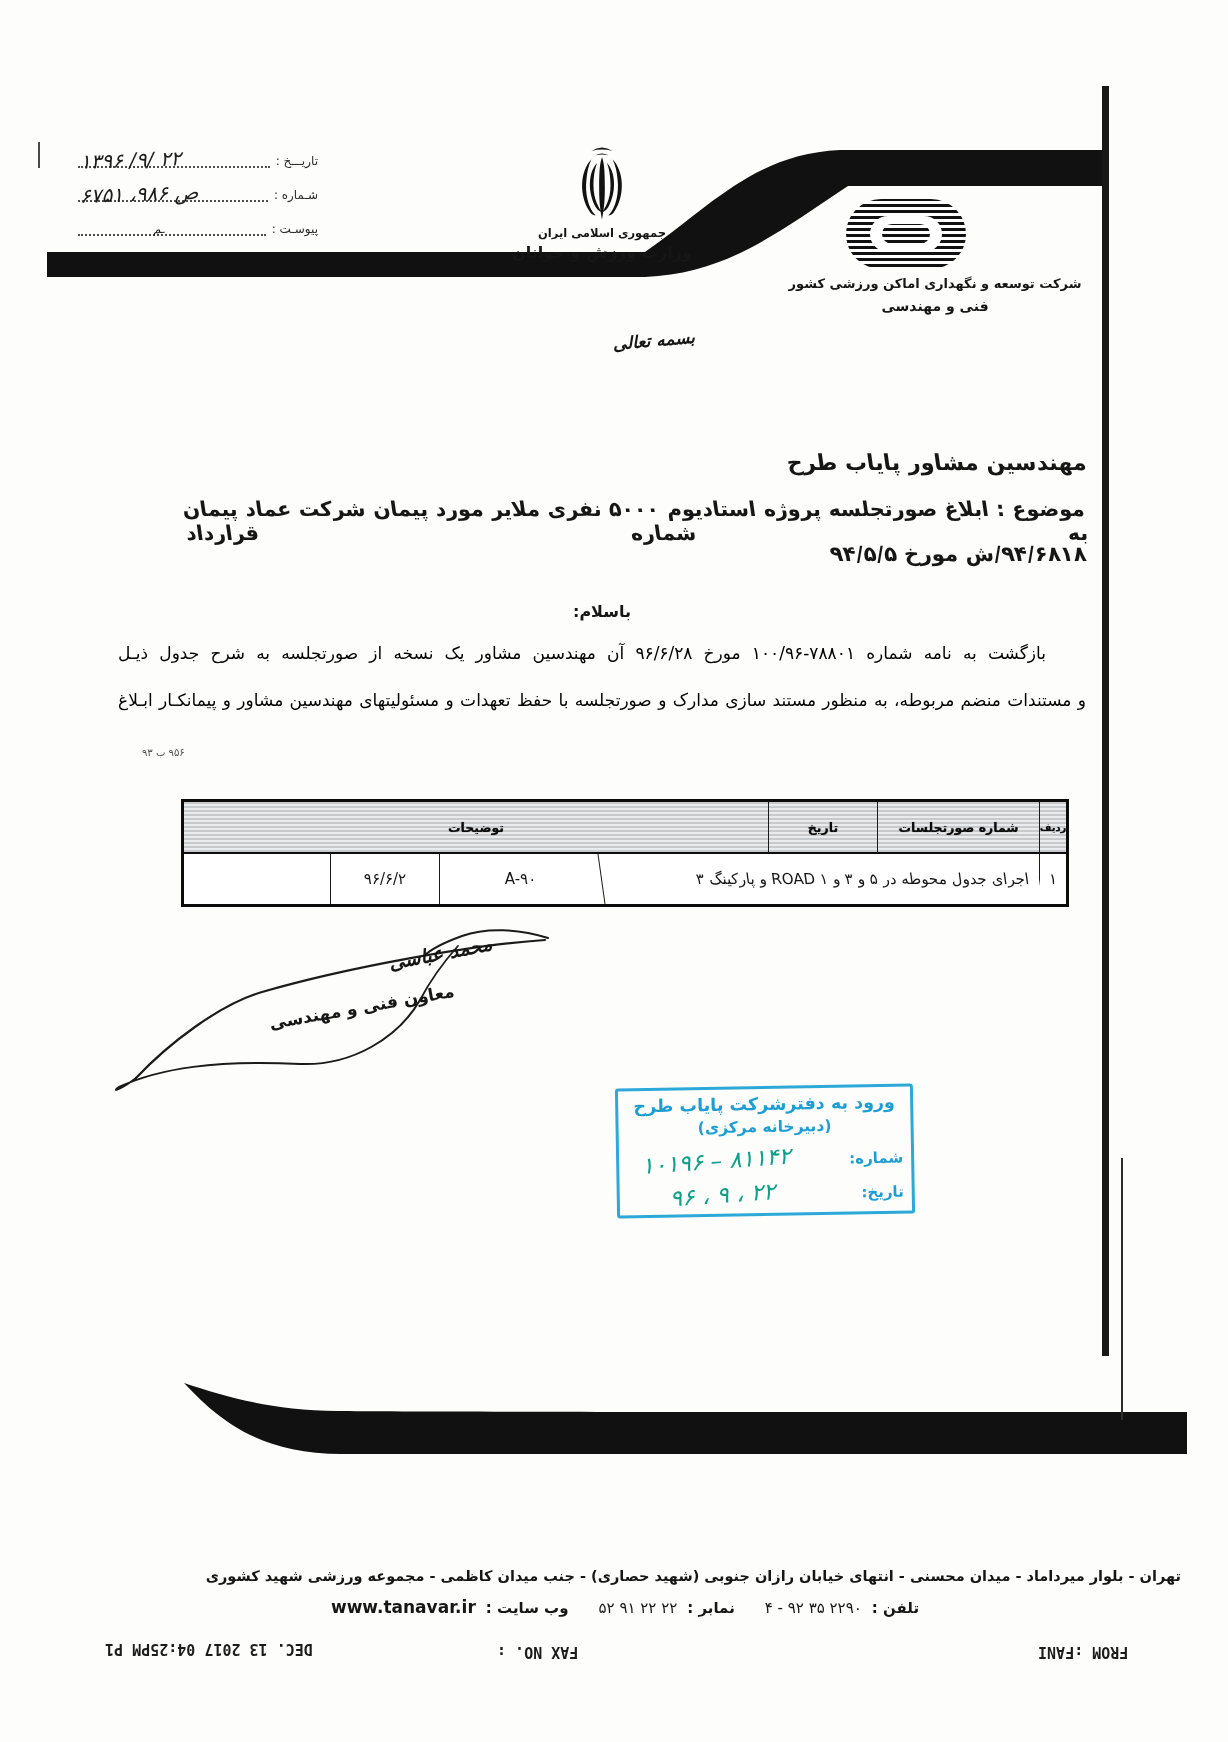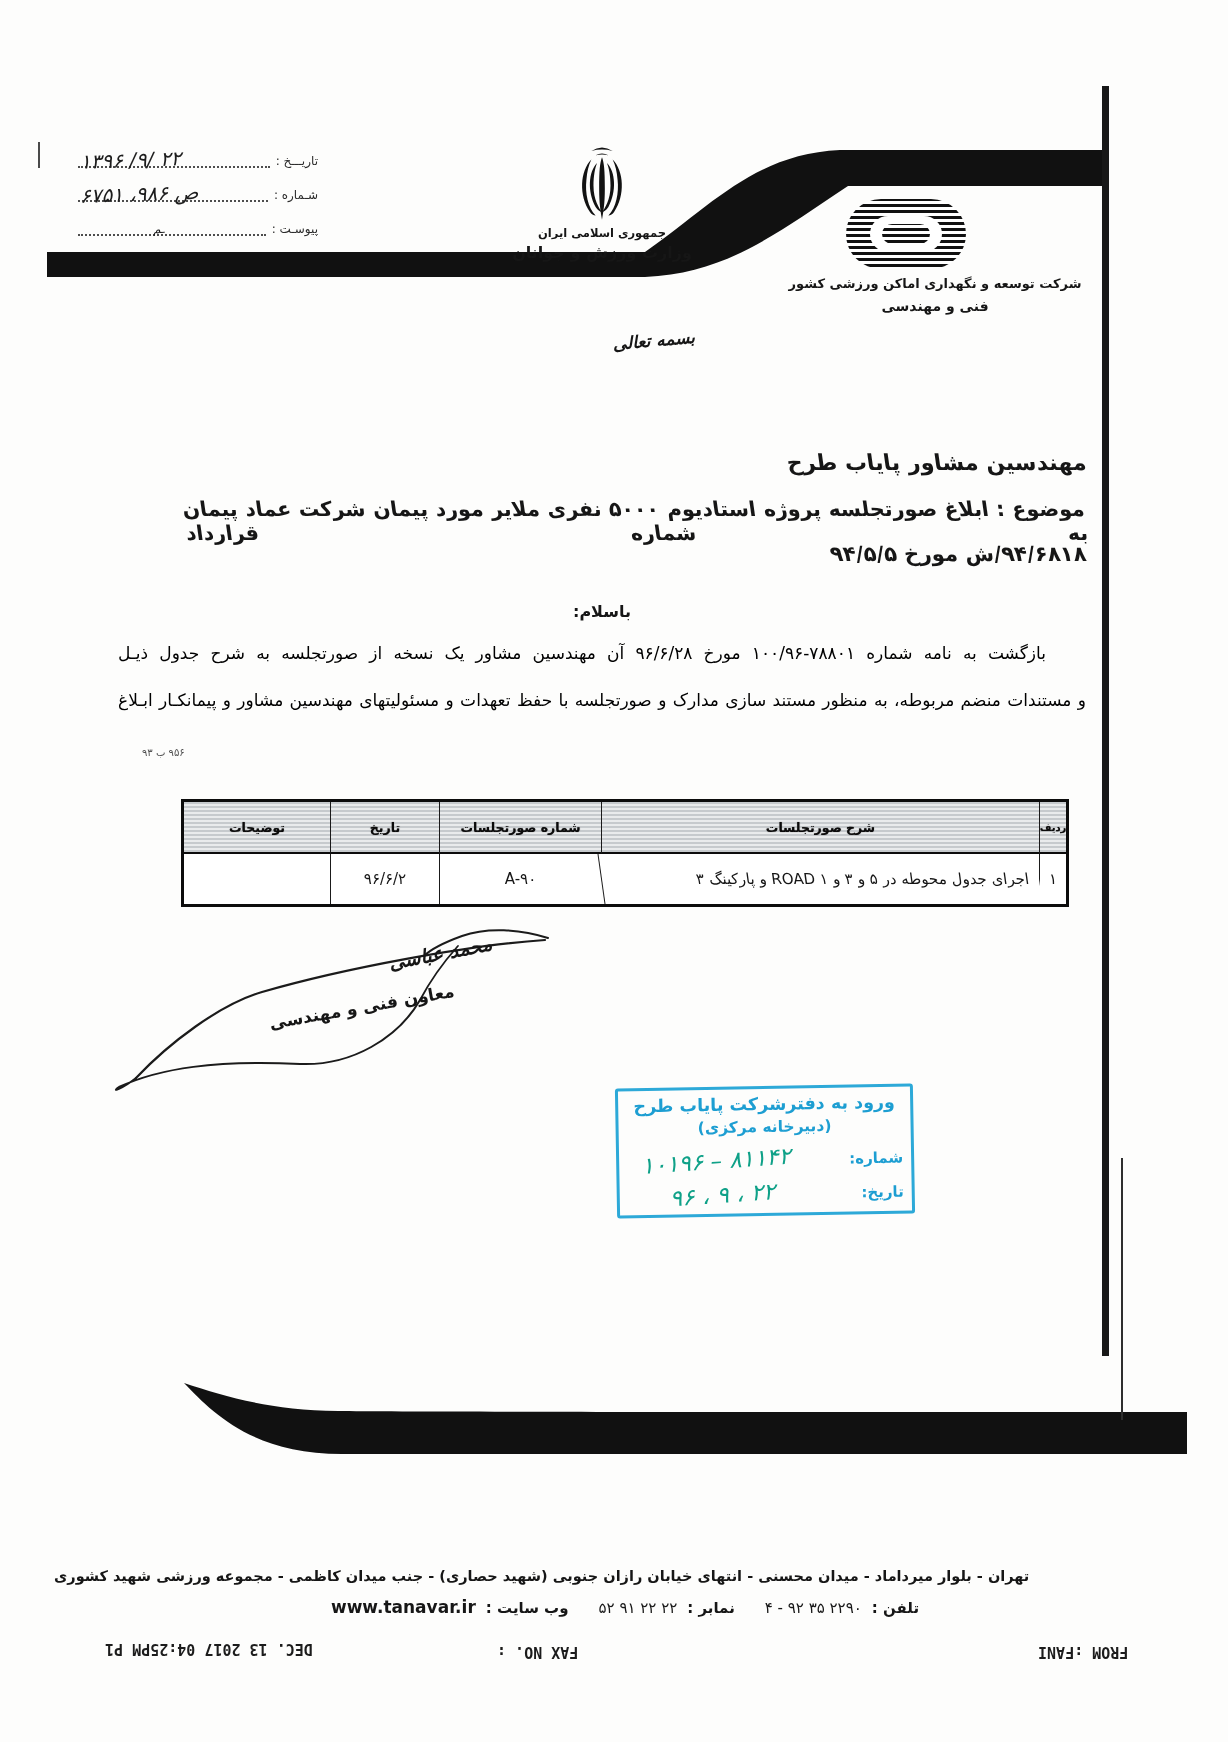--- a/index.html
+++ b/index.html
@@ -66,21 +66,21 @@
   .stamp{left:616px;top:1086px;width:292px;height:124px;border:3.5px solid #2da9d8;border-radius:3px;
          transform:rotate(-1deg);direction:rtl;}
   .st1{position:absolute;top:5px;width:100%;text-align:center;font-size:17.5px;font-weight:bold;color:#1d9ed2;}
   .st2{position:absolute;top:29px;width:100%;text-align:center;font-size:15.5px;font-weight:bold;color:#1d9ed2;}
   .srow{position:absolute;right:8px;left:8px;display:flex;direction:rtl;align-items:center;}
   .srow.num{top:58px;} .srow.dat{top:92px;}
   .slabel{font-size:15px;font-weight:bold;color:#1d9ed2;white-space:nowrap;margin-left:44px;}
   .sval{flex:1;text-align:center;direction:ltr;font-size:23px;font-style:italic;color:#0fa188;
         transform:rotate(-3deg);white-space:nowrap;letter-spacing:2px;}
   
-  .f-addr{left:54px;top:1568px;width:1120px;text-align:left;direction:rtl;font-size:14.5px;font-weight:bold;}
+  .f-addr{left:61px;top:1568px;width:1120px;text-align:right;direction:rtl;font-size:14.5px;font-weight:bold;}
   .f-contact{left:55px;top:1597px;width:1120px;display:flex;direction:rtl;justify-content:center;
              align-items:baseline;gap:10px;font-size:15px;}
   .f-contact .lbl{font-weight:bold;white-space:nowrap;}
   .f-contact .val{direction:ltr;white-space:nowrap;margin-left:20px;}
   .f-web{font-weight:bold;font-size:17px;}
   
   .faxmeta{font-family:"DejaVu Sans Mono",monospace;font-size:15px;font-weight:bold;color:#1c1c1c;
            transform:rotate(180deg);display:inline-block;white-space:nowrap;}
   .fm1{left:105px;top:1640px;} .fm2{left:497px;top:1643px;} .fm3{left:1038px;top:1643px;}
 </style>
@@ -157,21 +157,20 @@
     <div class="subj2 lean">۹۴/۶۸۱۸/ش مورخ ۹۴/۵/۵</div>
     <div class="salam">باسلام:</div>
     <div class="bodyline b1">بازگشت به نامه شماره ۷۸۸۰۱-۱۰۰/۹۶ مورخ ۹۶/۶/۲۸ آن مهندسین مشاور یک نسخه از صورتجلسه به شرح جدول ذیـل</div>
     <div class="bodyline b2">و مستندات منضم مربوطه، به منظور مستند سازی مدارک و صورتجلسه با حفظ تعهدات و مسئولیتهای مهندسین مشاور و پیمانکـار ابـلاغ</div>
   </div>
   <div class="abs margin-note">۹۵۶ ب ۹۳</div>
 
   <div class="abs tbl">
     <div class="trow thead">
       <div class="tcell c-radif">ردیف</div>
-      <div class="tcell c-sharh">شرح صورتجلسات</div>
       <div class="tcell c-shom">شماره صورتجلسات</div>
       <div class="tcell c-tar">تاریخ</div>
       <div class="tcell c-toz">توضیحات</div>
     </div>
     <div class="trow tdata">
       <div class="tcell c-radif">۱</div>
       <div class="tcell c-sharh lean">اجرای جدول محوطه در ۵ و ۳ و ۱ ROAD و پارکینگ ۳</div>
       <div class="tcell c-shom">
         <span dir="ltr">A-۹۰</span>
       </div>

